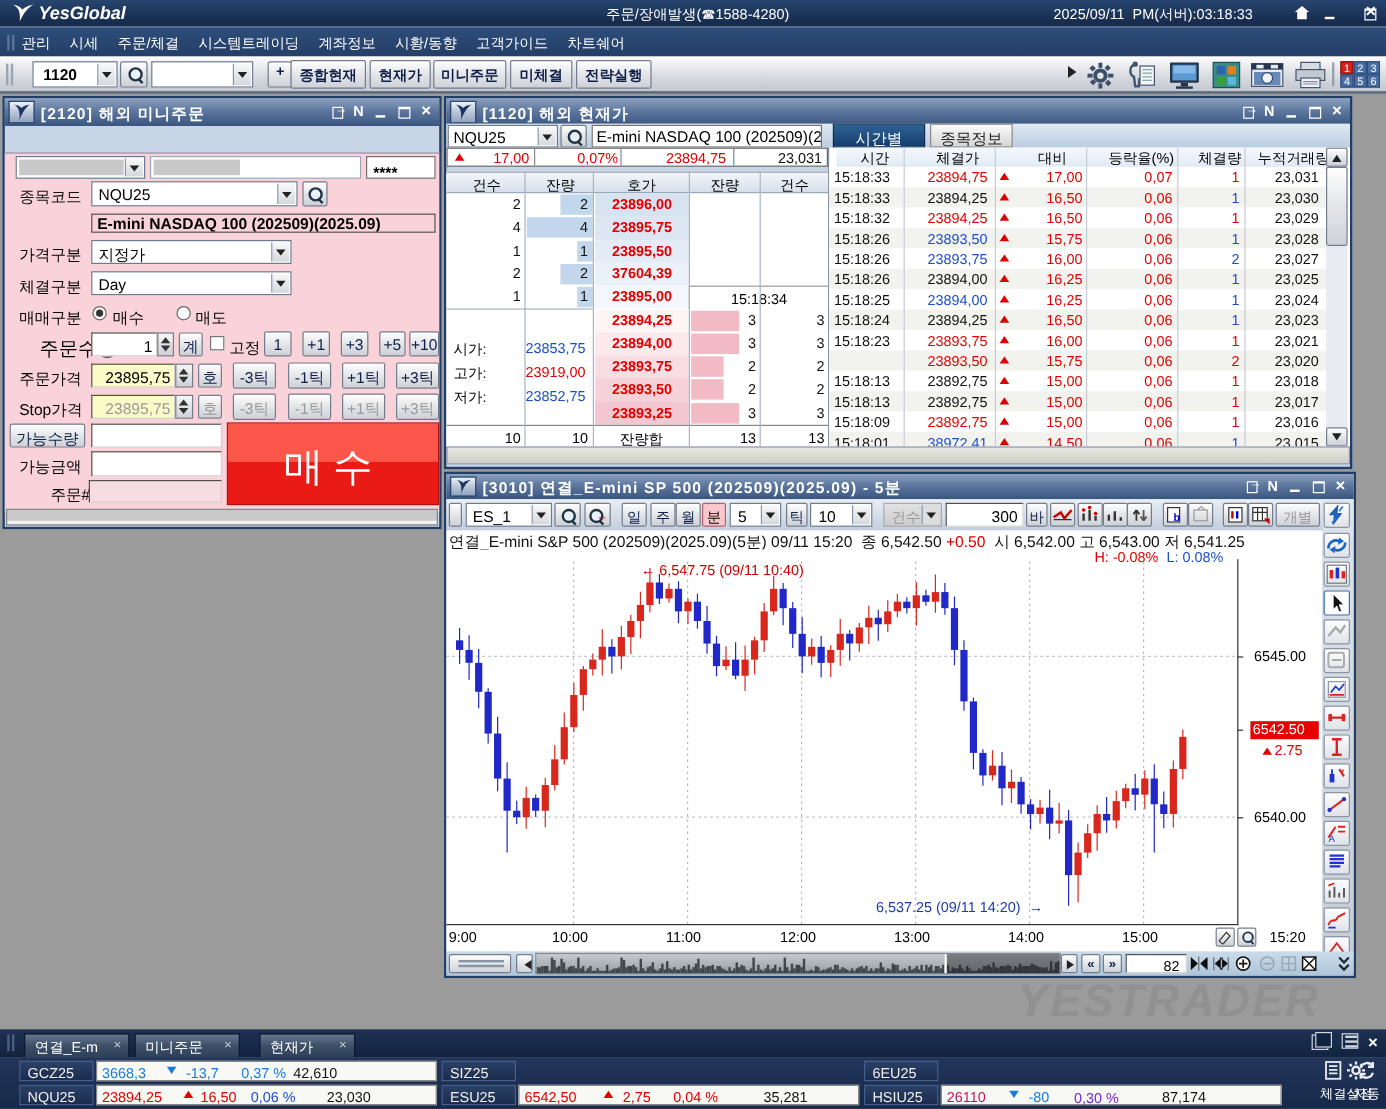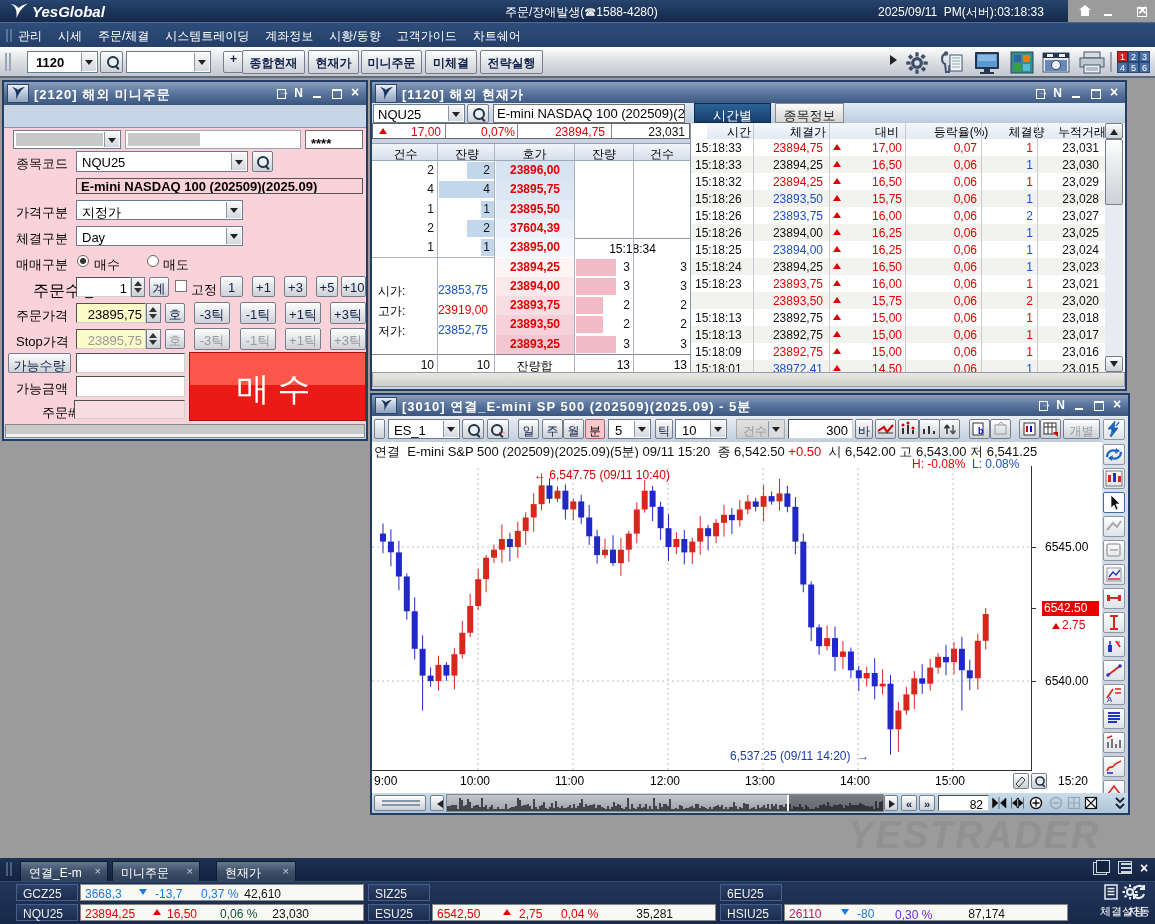--- a/index.html
+++ b/index.html
@@ -1,19 +1,19 @@
 <!DOCTYPE html>
 <html><head><meta charset="utf-8"><style>
 *{margin:0;padding:0;box-sizing:border-box;font-family:"Liberation Sans",sans-serif;}
 html,body{width:1155px;height:924px;overflow:hidden;}
 body{position:relative;background:#9b9b9b;font-size:12px;}
 .abs{position:absolute;}
 .ofh{overflow:hidden;}
 
-#ttop{left:0;top:0;width:1068px;height:22px;background:linear-gradient(#27456e,#1b3357 60%,#16294a);color:#fff;}
+#ttop{left:0;top:0;width:1155px;height:22px;background:linear-gradient(#27456e,#1b3357 60%,#16294a);color:#fff;}
 #menubar{left:0;top:22px;width:1155px;height:25px;background:linear-gradient(#2e4d7a,#243f68);color:#fff;border-top:1px solid #4a6a96;}
 #toolbar{left:0;top:47px;width:1155px;height:31px;background:linear-gradient(#fdfdfd,#d9dce1 55%,#c3c7cf);border-bottom:2px solid #5a6b80;}
 .mi{display:inline-block;padding:5px 8px 0 8px;font-size:12px;}
 .btn3d{background:linear-gradient(#fefefe,#e6e8ea 45%,#cdd2d8);border:1px solid #757d8c;border-radius:2px;box-shadow:inset 0 1px 0 #fff;color:#10204a;text-align:center;}
 .combo{background:#fff;border:1px solid #6b7b90;position:absolute;}
 .cArr{position:absolute;right:1px;top:1px;bottom:1px;width:15px;background:linear-gradient(#f8f8f8,#d4d8dd);border-left:1px solid #8a96a6;}
 .cArr:after{content:"";position:absolute;left:3px;top:50%;margin-top:-2px;border:4px solid transparent;border-top:5px solid #222;}
 .sunk{border:1px solid #808080;border-top-color:#505050;border-left-color:#505050;border-right-color:#d0d0d0;border-bottom-color:#d0d0d0;}
 
 .win{position:absolute;background:#d6e0ec;border:2px solid #223d66;}
@@ -382,21 +382,21 @@
     <span class="abs" style="left:262px;top:3px;width:53px;text-align:right">13</span>
   </div>
   <div class="abs" style="left:65px;top:0;width:1px;height:229px;background:#aab4c0"></div>
   <div class="abs" style="left:122px;top:0;width:1px;height:229px;background:#aab4c0"></div>
   <div class="abs" style="left:202px;top:0;width:1px;height:229px;background:#aab4c0"></div>
   <div class="abs" style="left:261px;top:0;width:1px;height:229px;background:#aab4c0"></div>
   <div class="abs" style="left:0;top:113px;width:122px;height:1px;background:#aab4c0"></div>
  </div>
 
  <div class="abs ofh" style="left:318px;top:41px;width:435px;height:249px;background:#fff;border-left:1px solid #8a96a4">
-  <div class="abs" style="left:16px;top:0;width:414px;height:20px;background:linear-gradient(#f4f8fc,#dde7f2);border-bottom:1px solid #9ab">
+  <div class="abs" style="left:6px;top:0;width:414px;height:20px;background:linear-gradient(#f4f8fc,#dde7f2);border-bottom:1px solid #9ab">
     <span class="abs" style="left:0;top:1px;width:64px;text-align:center">시간</span>
     <span class="abs" style="left:64px;top:1px;width:74px;text-align:center">체결가</span>
     <span class="abs" style="left:150px;top:1px;width:60px;text-align:center">대비</span>
     <span class="abs" style="left:216px;top:1px;width:76px;text-align:center">등락율(%)</span>
     <span class="abs" style="left:292px;top:1px;width:55px;text-align:center">체결량</span>
     <span class="abs" style="left:348px;top:1px;width:66px;text-align:center">누적거래량</span>
   </div>
 <div class="abs" style="left:0;top:16px;width:414px;height:17px;background:#ffffff">
         <span class="abs" style="left:4px;top:2px;color:#111">15:18:33</span>
         <span class="abs" style="left:64px;top:2px;width:68px;text-align:right;color:#e00000">23894,75</span>
@@ -1183,21 +1183,21 @@
  <span class="abs" style="left:120px;top:2px;color:#1a7ae0">0,37 %</span>
  <span class="abs" style="left:130px;top:2px;width:70px;text-align:right;color:#111">42,610</span>
 </div>
 <div class="abs" style="left:368px;top:2px;width:62px;height:17px;background:linear-gradient(#2b4066,#1b2c4e);border:1px solid #45608c;color:#eee;padding:2px 0 0 6px;font-size:12px">SIZ25</div>
 <div class="abs" style="left:720px;top:2px;width:62px;height:17px;background:linear-gradient(#2b4066,#1b2c4e);border:1px solid #45608c;color:#eee;padding:2px 0 0 6px;font-size:12px">6EU25</div>
 <div class="abs" style="left:16px;top:22px;width:62px;height:17px;background:linear-gradient(#2b4066,#1b2c4e);border:1px solid #45608c;color:#eee;padding:2px 0 0 6px;font-size:12px">NQU25</div>
 <div class="abs" style="left:80px;top:22px;width:284px;height:17px;background:#f8f8f4;border:1px solid #888;font-size:12px">
  <span class="abs" style="left:4px;top:2px;color:#e00000">23894,25</span>
  <span class="tria abs" style="left:72px;top:4px;border-bottom-color:#e00000;border-top-color:#e00000"></span>
  <span class="abs" style="left:86px;top:2px;color:#e00000">16,50</span>
- <span class="abs" style="left:139px;top:2px;color:#14532d">0,06 %</span>
+ <span class="abs" style="left:128px;top:2px;color:#1d4ed8">0,06 %</span>
  <span class="abs" style="left:158px;top:2px;width:70px;text-align:right;color:#111">23,030</span>
 </div>
 <div class="abs" style="left:368px;top:22px;width:62px;height:17px;background:linear-gradient(#2b4066,#1b2c4e);border:1px solid #45608c;color:#eee;padding:2px 0 0 6px;font-size:12px">ESU25</div>
 <div class="abs" style="left:432px;top:22px;width:284px;height:17px;background:#f8f8f4;border:1px solid #888;font-size:12px">
  <span class="abs" style="left:4px;top:2px;color:#e00000">6542,50</span>
  <span class="tria abs" style="left:70px;top:4px;border-bottom-color:#e00000;border-top-color:#e00000"></span>
  <span class="abs" style="left:86px;top:2px;color:#e00000">2,75</span>
  <span class="abs" style="left:128px;top:2px;color:#e00000">0,04 %</span>
  <span class="abs" style="left:170px;top:2px;width:70px;text-align:right;color:#111">35,281</span>
 </div>

